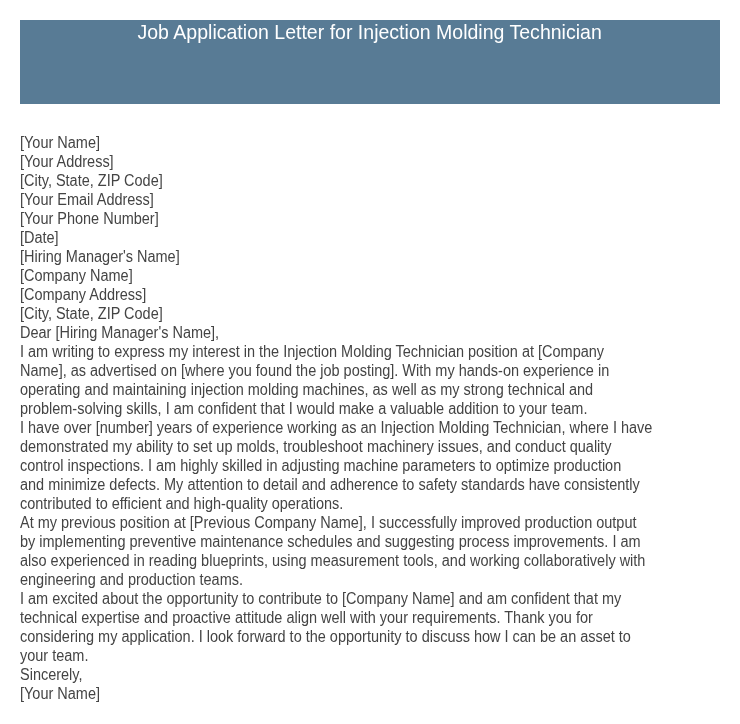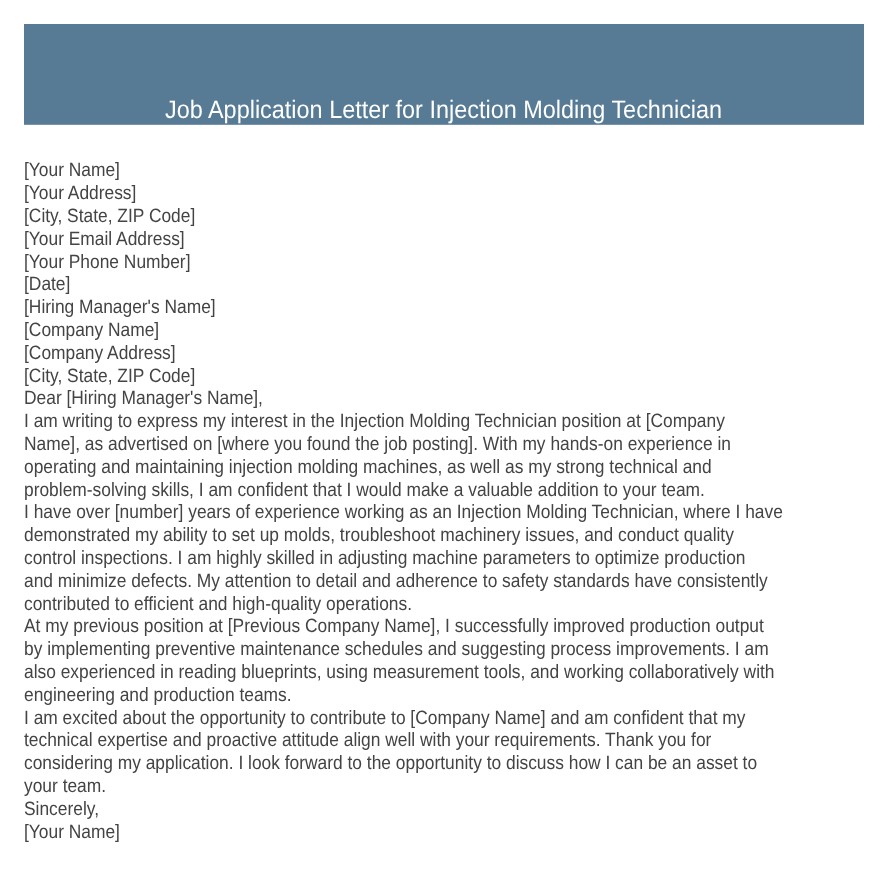--- a/index.html
+++ b/index.html
@@ -1,19 +1,19 @@
 <!DOCTYPE html>
 <html><head>
 <meta charset="utf-8">
 <style>
   html, body { margin: 0; padding: 0; background: #ffffff; }
   body { width: 740px; height: 724px; overflow: hidden; position: relative; }
   .header {
     position: absolute; left: 20px; top: 20px; width: 700px; height: 84px;
-    background: #587b95; display: flex; align-items: flex-end; justify-content: center;
+    background: #587b95; display: flex; align-items: flex-start; justify-content: center;
   }
   .header h1 {
     margin: 0; color: #ffffff; font-weight: normal;
     font-family: "Liberation Sans", sans-serif; font-size: 21px;
     transform: scaleX(0.93); white-space: nowrap;
   }
   .letter {
     position: absolute; left: 20px; top: 133px; width: 760px;
     font-family: "Liberation Sans", sans-serif; font-size: 16px; line-height: 19px;
     color: #444444; transform-origin: 0 0; transform: scaleX(0.905);

